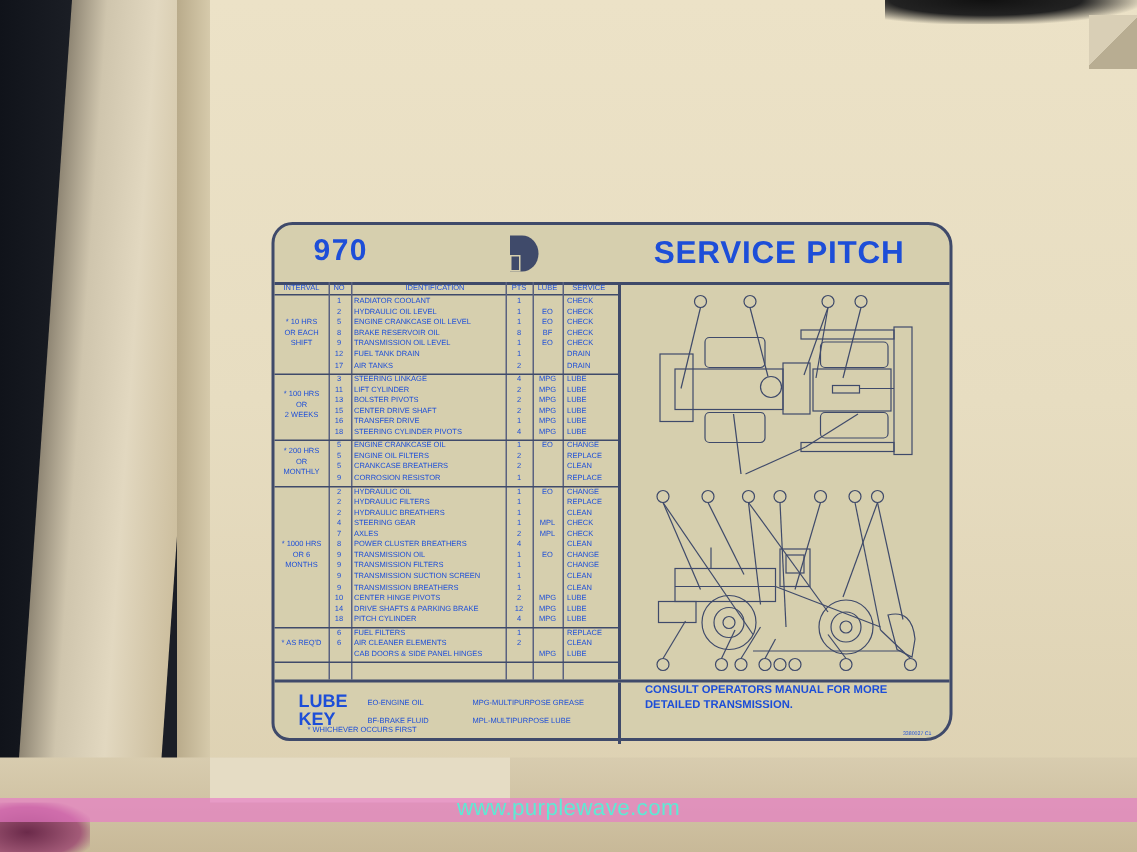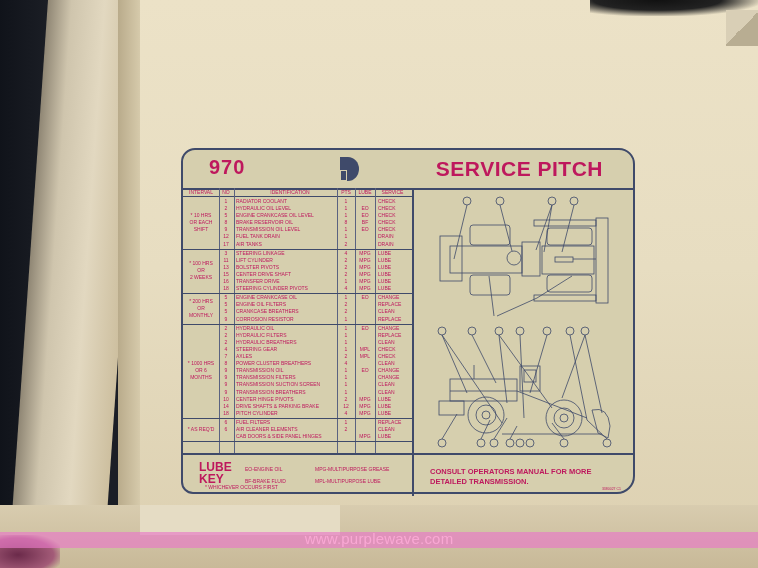--- a/index.html
+++ b/index.html
@@ -8,23 +8,23 @@
   .dark-left{position:absolute;left:0;top:0;width:80px;height:568px;background:linear-gradient(90deg,#10131a,#22252c);}
   .pillar{position:absolute;left:48px;top:0;width:95px;height:520px;background:linear-gradient(90deg,#8f8674 0%,#cfc5ad 25%,#e2d8c0 60%,#cdbf9f 100%);transform:skewX(-4deg);transform-origin:top left;}
   .pillar-edge{position:absolute;left:118px;top:0;width:22px;height:520px;background:linear-gradient(90deg,#b9ab8b,#d6caab);}
   .panel{position:absolute;left:140px;top:0;width:618px;height:535px;background:linear-gradient(180deg,#ece2c7 0%,#e7ddc1 50%,#ddd1b2 100%);}
   .top-shadow{position:absolute;left:590px;top:0;width:168px;height:16px;background:radial-gradient(ellipse at 40% 0%,#111 0%,#222 45%,rgba(0,0,0,0) 75%);}
   .corner-block{position:absolute;left:726px;top:10px;width:32px;height:36px;background:linear-gradient(135deg,#d9cfb6 50%,#b8ad92 50%);}
   .bottom-ledge{position:absolute;left:0;top:505px;width:758px;height:63px;background:linear-gradient(180deg,#d8ccaf,#c8b998);}
   .ledge-block{position:absolute;left:140px;top:505px;width:200px;height:30px;background:#e5dcc4;}
   .stain{position:absolute;left:0;top:535px;width:60px;height:33px;background:radial-gradient(ellipse at 30% 60%,#6b2a4a,#a35b78 60%,rgba(0,0,0,0) 80%);}
   .watermark{position:absolute;left:0;top:532px;width:758px;height:16px;background:rgba(232,120,200,0.65);}
-  .watermark-text{position:absolute;left:0;width:758px;top:530px;text-align:center;font-size:15px;color:#f9a8d4;letter-spacing:0.2px;}
-
-  .chart{position:absolute;left:181px;top:148px;width:454px;height:346px;background:#d6cfae;border:2px solid #3f4a6a;border-radius:14px 16px 18px 12px;box-sizing:border-box;color:#be185d;}
+  .watermark-text{position:absolute;left:0;width:758px;top:530px;text-align:center;font-size:15px;color:#5eead4;letter-spacing:0.2px;}
+
+  .chart{position:absolute;left:181px;top:148px;width:454px;height:346px;background:#d6cfae;border:2px solid #3f4a6a;border-radius:14px 16px 18px 12px;box-sizing:border-box;color:#1d4ed8;}
   .hdr{position:absolute;left:0;top:0;width:100%;height:38px;border-bottom:2px solid #3f4a6a;}
   .model{position:absolute;left:26px;top:6px;font-size:20px;font-weight:bold;letter-spacing:1px;}
   .logo{position:absolute;left:155px;top:6px;width:22px;height:26px;}
   .title{position:absolute;right:30px;top:7px;font-size:21px;font-weight:bold;letter-spacing:0.5px;}
 
   .tbl{position:absolute;left:0;top:38px;width:229px;height:265px;border-right:2px solid #3f4a6a;font-size:5px;line-height:7.1px;}
   .tbl .col{position:absolute;top:0;height:100%;border-left:1px solid #5a6280;}
   .colhdr{position:absolute;top:0;left:0;width:100%;height:8px;border-bottom:1px solid #3f4a6a;font-size:5px;line-height:8px;}
   .colhdr span{position:absolute;text-align:center;}
   .group{position:absolute;left:0;width:100%;border-bottom:1px solid #3f4a6a;}
@@ -37,21 +37,21 @@
   .c-pts{left:118px;width:18px;text-align:center;}
   .c-lube{left:136px;width:20px;text-align:center;}
   .c-svc{left:159px;width:35px;}
   .footnote{position:absolute;left:22px;top:296px;font-size:5px;}
 
   .diagram{position:absolute;left:229px;top:38px;width:221px;height:265px;}
   .bottom{position:absolute;left:0;top:303px;width:100%;height:41px;border-top:2px solid #3f4a6a;}
   .lube-key{position:absolute;left:0;top:0;width:229px;height:41px;border-right:2px solid #3f4a6a;}
   .lk-title{position:absolute;left:16px;top:6px;font-size:12px;font-weight:bold;line-height:12px;}
   .lk-item{position:absolute;font-size:5px;}
-  .consult{position:absolute;left:247px;top:12px;font-size:7.5px;font-weight:bold;line-height:10px;width:180px;}
+  .consult{position:absolute;left:247px;top:0;font-size:7.5px;font-weight:bold;line-height:10px;width:180px;}
   .partno{position:absolute;right:12px;top:32px;font-size:3.5px;}
 </style>
 </head>
 <body>
 
 <div class="scene">
   <div class="dark-left"></div>
   <div class="pillar"></div>
   <div class="pillar-edge"></div>
   <div class="panel"></div>

